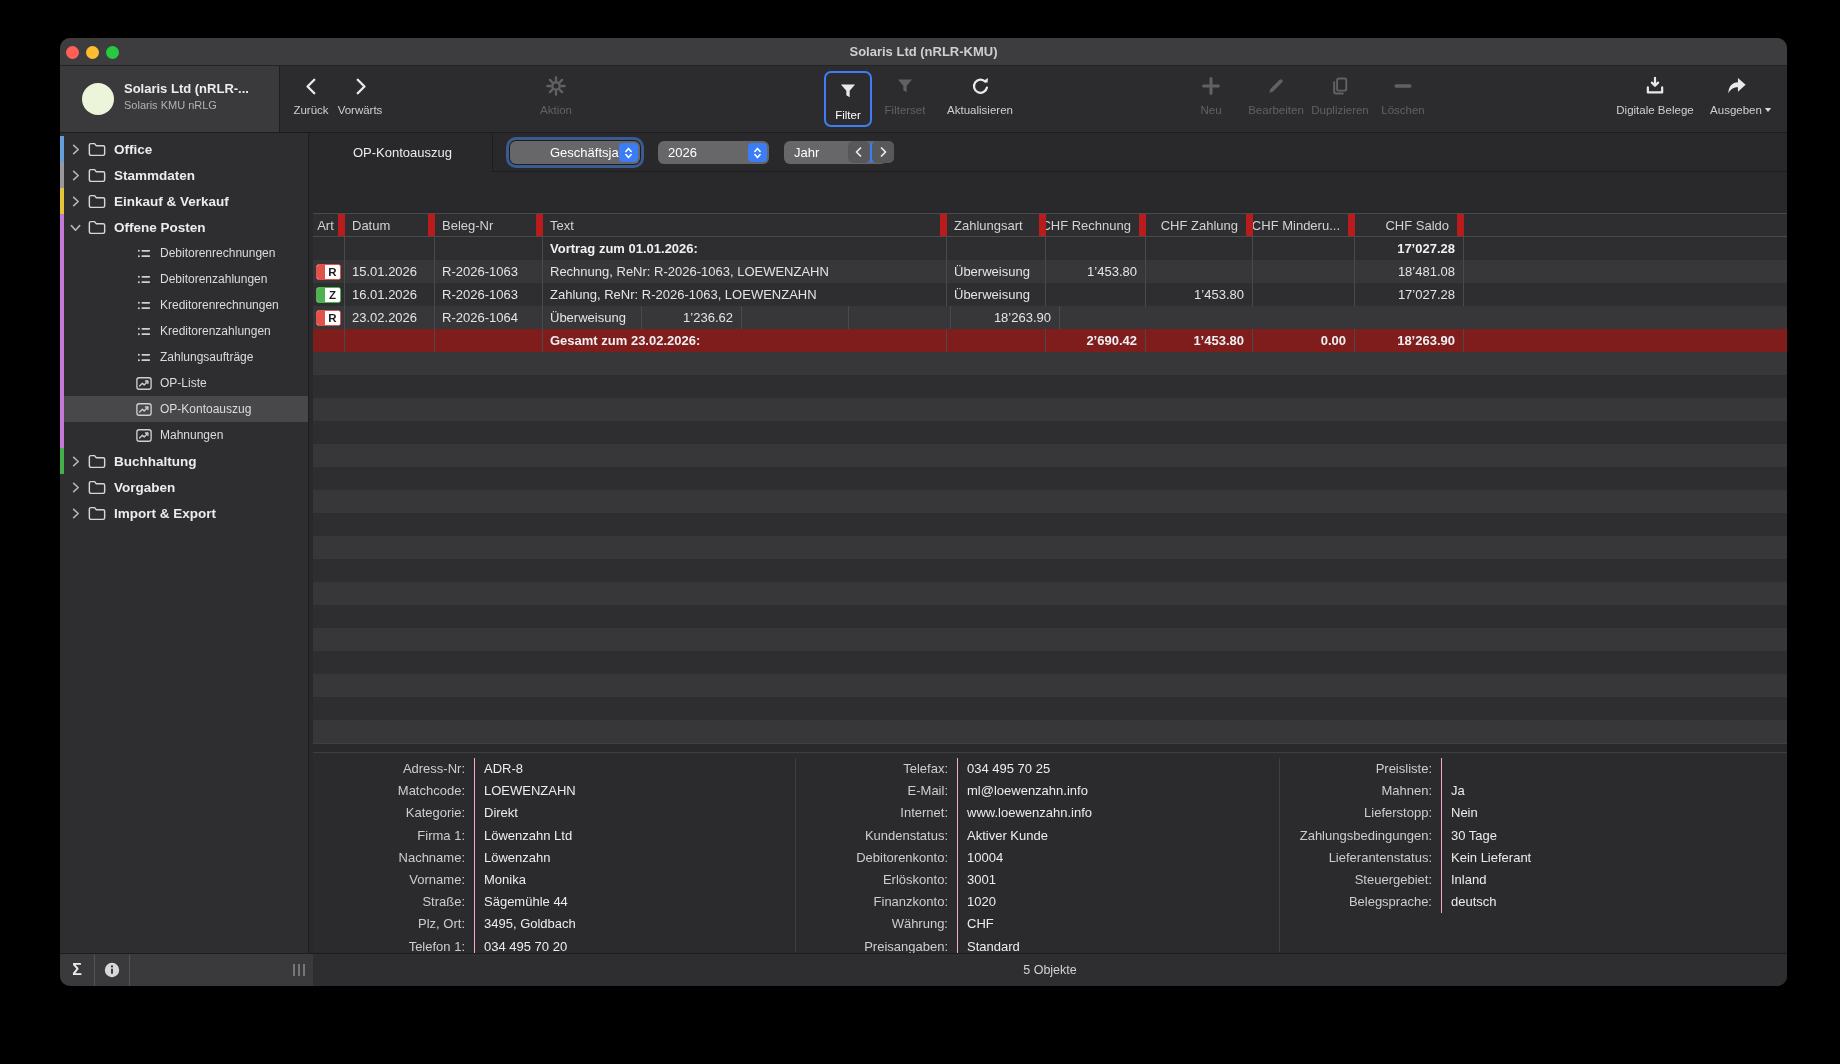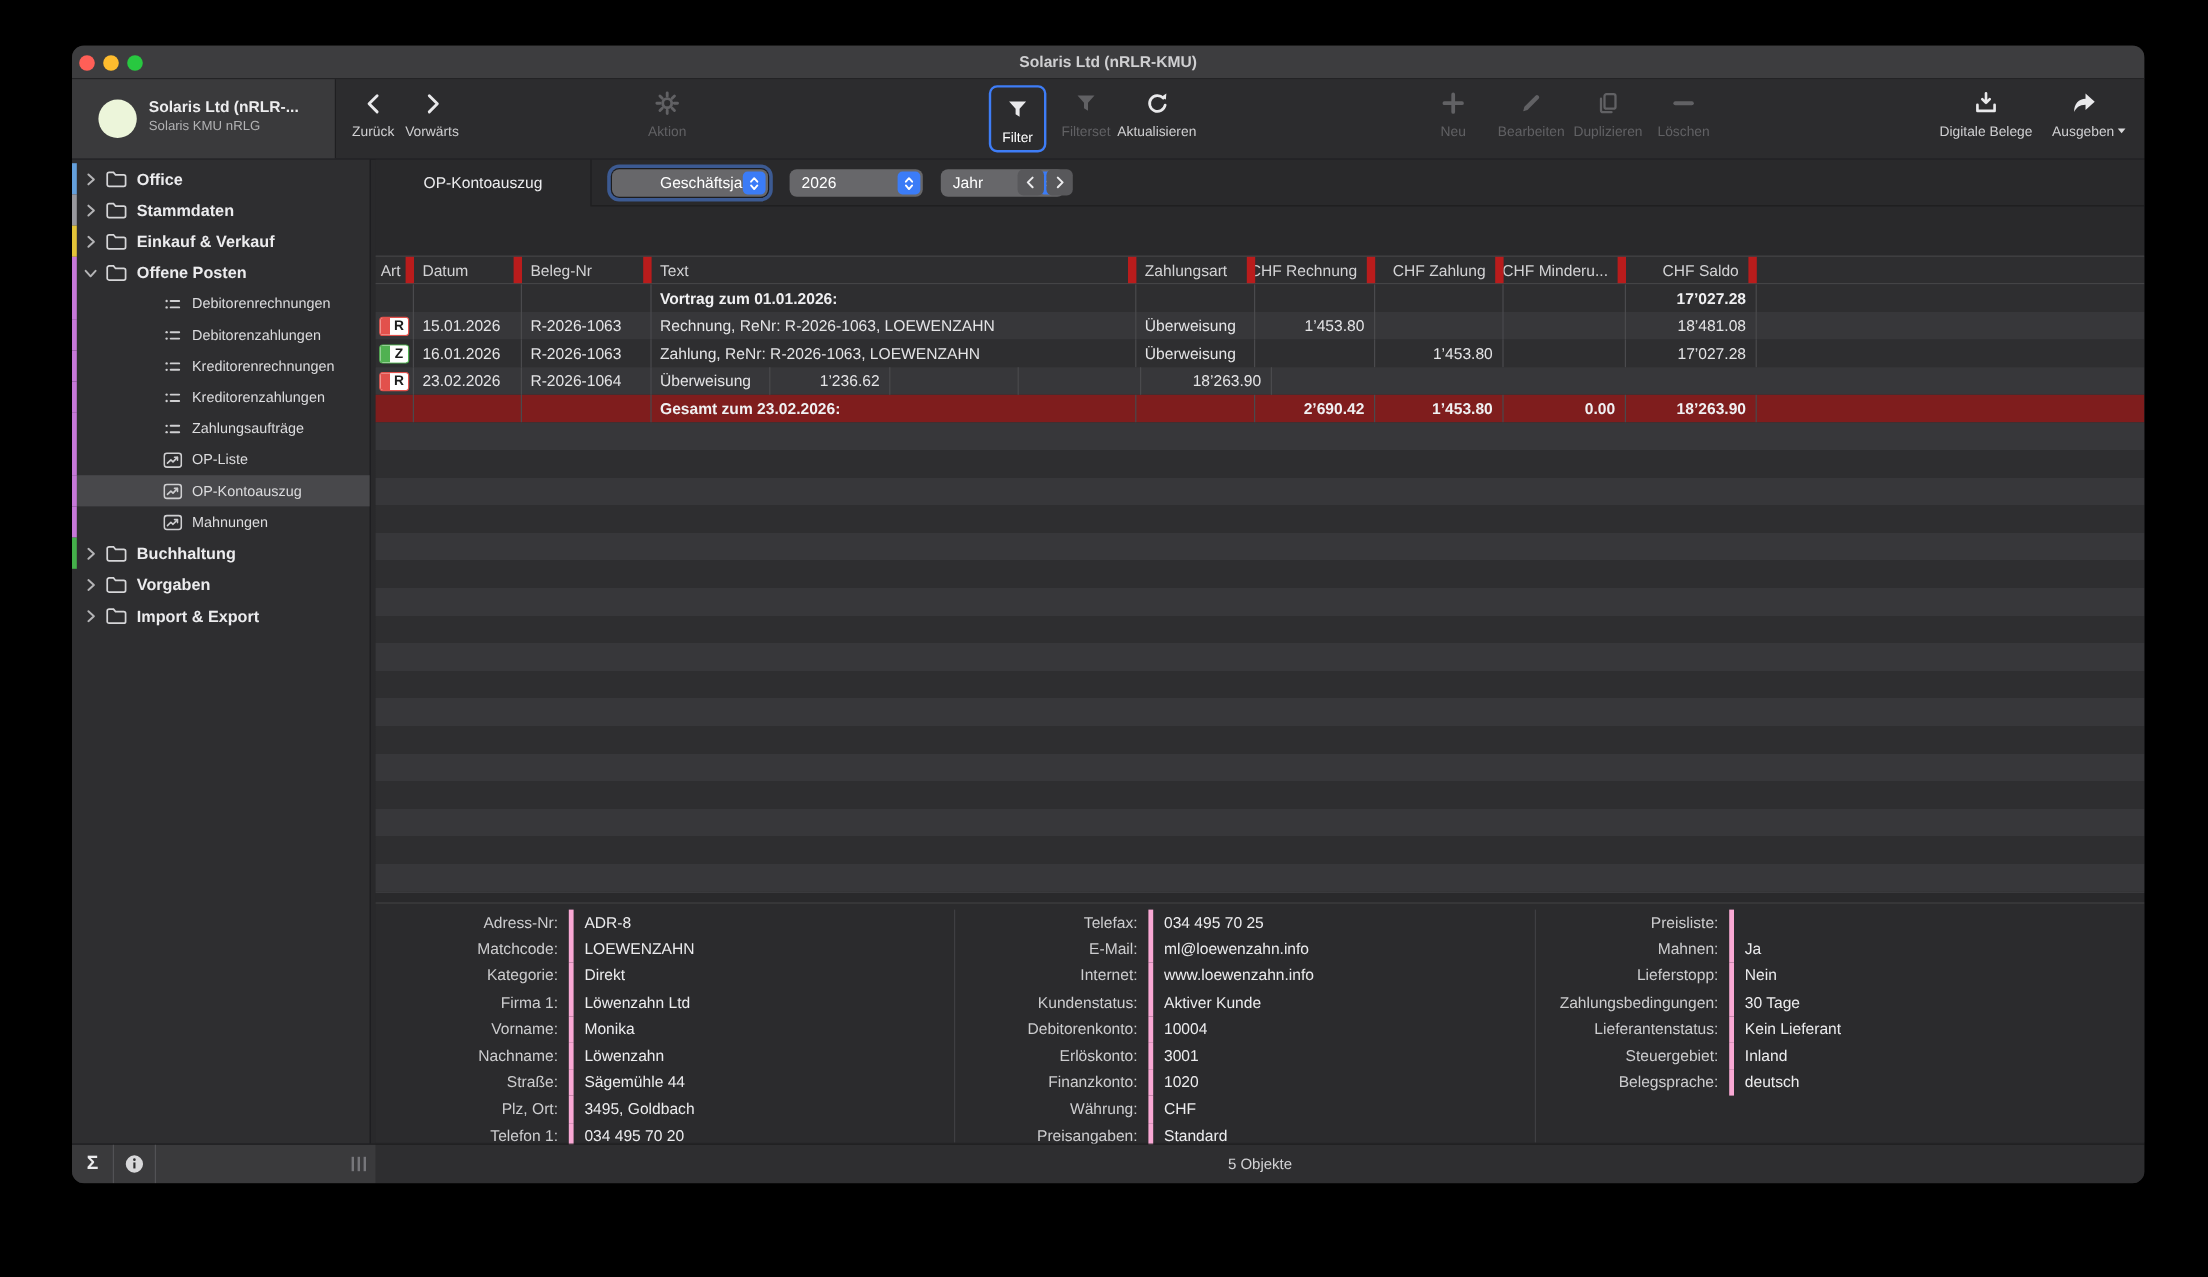--- a/index.html
+++ b/index.html
@@ -30,21 +30,21 @@
   .tbitem { position:absolute; top:3px; height:61px; display:flex; flex-direction:column;
     align-items:center; justify-content:flex-start; cursor:default; }
   .tbicon { height:34px; display:flex; align-items:center; justify-content:center; }
   .tblabel { font-size:11.5px; margin-top:1px; white-space:nowrap; }
   .on .tbicon { color:#e9e9eb; } .on .tblabel { color:#cfcfd1; }
   .off .tbicon { color:#616164; } .off .tblabel { color:#616164; }
   .tbitem.sel { border:2px solid #3e7df7; border-radius:7px; top:5px; height:56px; padding-top:1px; }
   .tbitem.sel .tblabel { color:#ffffff; }
   .tbcaret { position:absolute; right:2px; top:30px; color:#d8d8da; }
   .tb-back{left:1px;width:60px} .tb-forward{left:48px;width:64px} .tb-action{left:246px;width:60px}
-  .tb-filter{left:544px;width:48px} .tb-filterset{left:590px;width:70px} .tb-refresh{left:642px;width:84px}
+  .tb-filter{left:544px;width:48px} .tb-filterset{left:590px;width:70px} .tb-refresh{left:658px;width:84px}
   .tb-new{left:906px;width:50px} .tb-edit{left:959px;width:74px} .tb-duplicate{left:1020px;width:80px}
   .tb-delete{left:1093px;width:60px} .tb-digital-documents{left:1319px;width:112px} .tb-output{left:1418px;width:76px}
 
   
   .sidebar { position:absolute; left:0; top:95px; width:249px; bottom:33px; background:#2e2e30;
     border-right:1px solid #1c1c1e; }
   .tree { position:absolute; left:0; top:3px; right:0; }
   .srow { position:relative; height:26px; display:flex; align-items:center; }
   .srow.sel { background:#48484b; }
   .strip { position:absolute; left:0; top:0; width:4px; height:26px; }
@@ -96,21 +96,21 @@
   .badge .bletter { flex:1; display:flex; align-items:center; justify-content:center;
     font-size:11.5px; font-weight:bold; color:#1c1c1c; background:#fff; }
 
   
   .detail { position:absolute; left:0; right:0; top:619px; height:200px; border-top:1px solid #3f3f42;
     display:flex; background:#2b2b2d; padding-top:5px; }
   .dcol { width:482px; } .dcol + .dcol { border-left:1px solid #3f3f42; }
   .dcol:nth-child(2){ width:484px; } .dcol:nth-child(3){ width:508px; }
   .drow { display:flex; height:22.2px; font-size:13px; line-height:22.2px; }
   .dlabel { width:161px; text-align:right; padding-right:9px; color:#cdcdcf; white-space:nowrap; }
-  .dvalue { flex:1; border-left:4px solid #f9a8d4; padding-left:9px; color:#ececee; white-space:nowrap; }
+  .dvalue { flex:1; border-left:1px solid #f9a8d4; padding-left:9px; color:#ececee; white-space:nowrap; }
 
   
   .statusbar { position:absolute; left:0; right:0; bottom:0; height:33px; display:flex;
     border-top:1px solid #1d1d1f; }
   .stleft { width:253px; background:#3a3a3c; position:relative; display:flex; align-items:stretch; }
   .stbtn { width:35px; display:flex; align-items:center; justify-content:center;
     border-right:1px solid #525255; color:#ececee; }
   .sigma { font-size:16px; font-weight:bold; }
   .grip { position:absolute; right:8px; top:10px; display:flex; gap:3px; }
   .grip i { width:2px; height:12px; background:#76767a; display:block; }
@@ -590,26 +590,26 @@
           </div>
           <div class="drow">
             <div class="dlabel">Kategorie:</div>
             <div class="dvalue">Direkt</div>
           </div>
           <div class="drow">
             <div class="dlabel">Firma 1:</div>
             <div class="dvalue">Löwenzahn Ltd</div>
           </div>
           <div class="drow">
+            <div class="dlabel">Nachname:</div>
+            <div class="dvalue">Löwenzahn</div>
+          </div>
+          <div class="drow">
             <div class="dlabel">Vorname:</div>
             <div class="dvalue">Monika</div>
-          </div>
-          <div class="drow">
-            <div class="dlabel">Nachname:</div>
-            <div class="dvalue">Löwenzahn</div>
           </div>
           <div class="drow">
             <div class="dlabel">Straße:</div>
             <div class="dvalue">Sägemühle 44</div>
           </div>
           <div class="drow">
             <div class="dlabel">Plz, Ort:</div>
             <div class="dvalue">3495, Goldbach</div>
           </div>
           <div class="drow">

